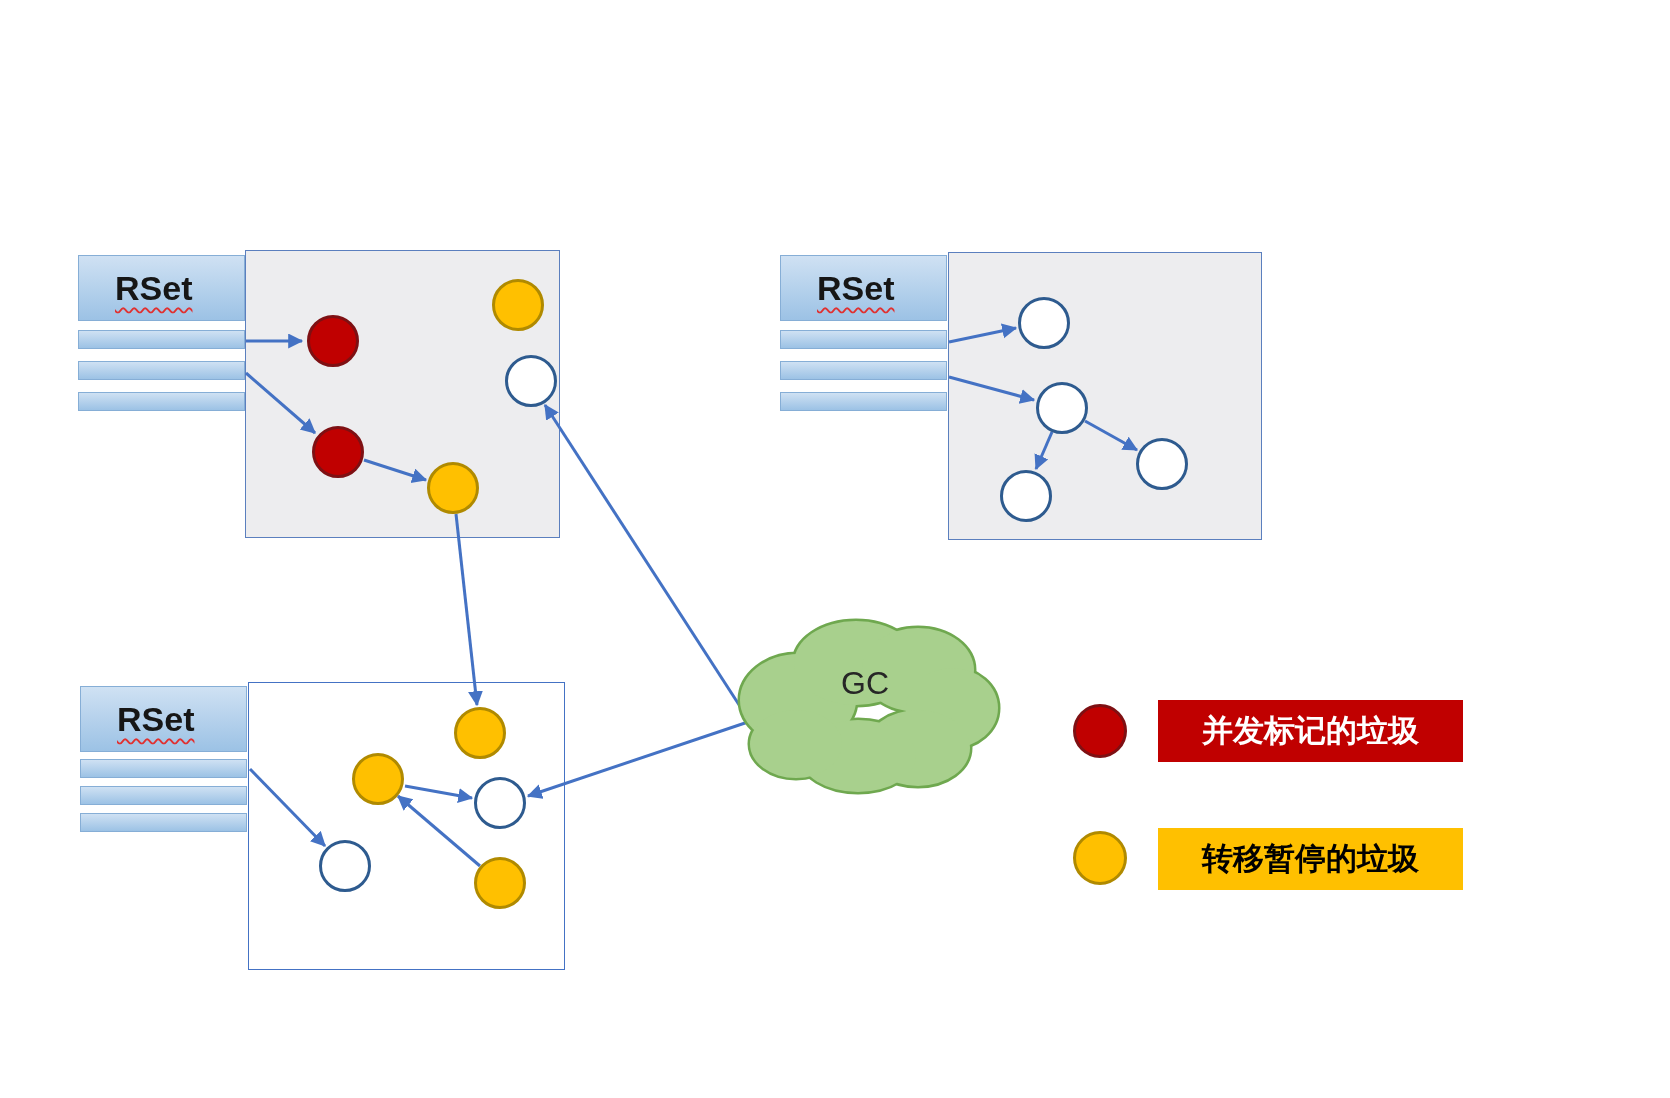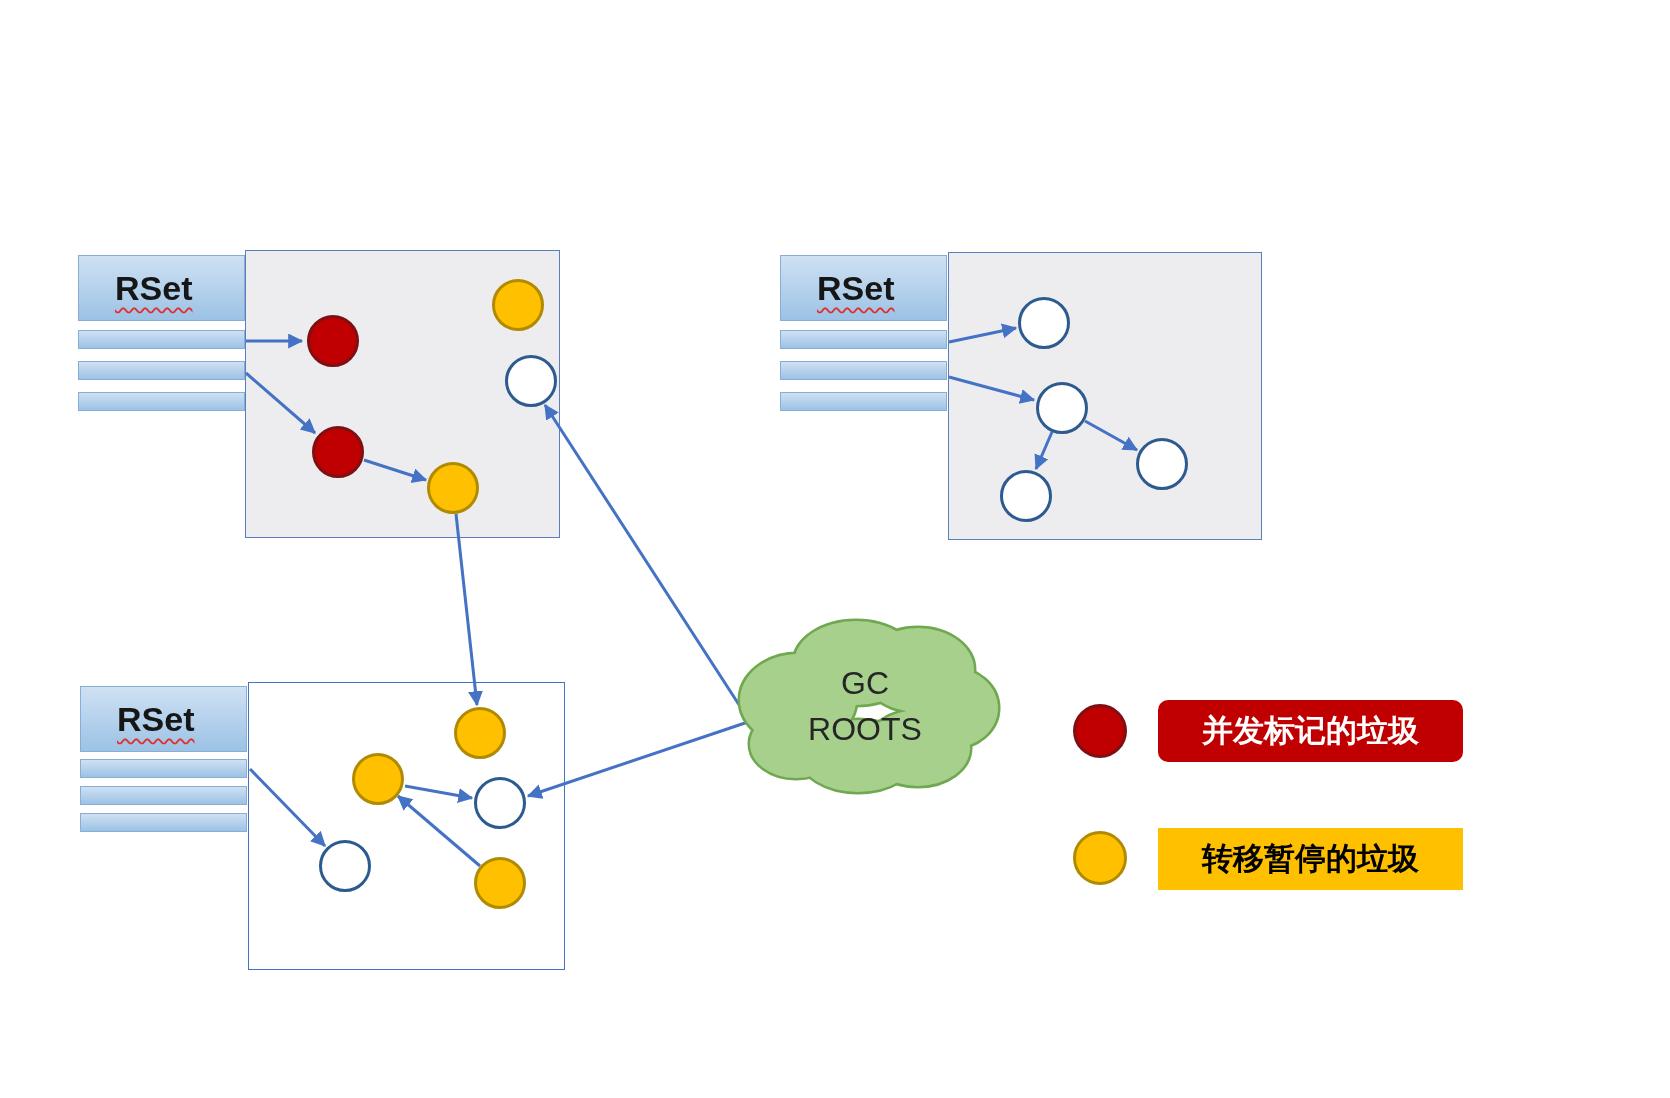--- a/index.html
+++ b/index.html
@@ -56,21 +56,21 @@
   }
   
   .legend-swatch{position:absolute;width:54px;height:54px;border-radius:50%;box-sizing:border-box;z-index:4;}
   .legend-swatch--red{background:#C00000;border:3px solid #7E1013;}
   .legend-swatch--orange{background:#FFC000;border:3px solid #B08A00;}
   .legend-box{
     position:absolute;width:305px;height:62px;box-sizing:border-box;
     display:flex;align-items:center;justify-content:center;
     font-size:31px;font-weight:700;z-index:4;
   }
-  .legend-box--red{background:#C00000;color:#FFFFFF;border-radius:10px;}
+  .legend-box--red{background:#C00000;color:#FFFFFF;}
   .legend-box--orange{background:#FFC000;color:#000000;}
 </style>
 </head>
 <body>
 
 <div id="canvas">
 
 
   <div class="region region--gray" style="left:245px;top:250px;width:315px;height:288px;"></div>
   <div class="rset-block" style="left:78px;top:255px;">
@@ -137,21 +137,20 @@
         <ellipse cx="952" cy="708" rx="46" ry="40"></ellipse>
         <ellipse cx="918" cy="748" rx="52" ry="38"></ellipse>
         <ellipse cx="858" cy="756" rx="58" ry="36"></ellipse>
         <ellipse cx="796" cy="744" rx="46" ry="34"></ellipse>
       </g>
     </g>
   </svg>
 
   <div class="cloud-text">
     <div>GC</div>
-    <div>ROOTS</div>
   </div>
 
   <div class="node node--red" style="left:307px;top:315px;"></div>
   <div class="node node--red" style="left:312px;top:426px;"></div>
   <div class="node node--orange" style="left:492px;top:279px;"></div>
   <div class="node node--white" style="left:505px;top:355px;"></div>
   <div class="node node--orange" style="left:427px;top:462px;"></div>
 
   <div class="node node--white" style="left:1018px;top:297px;"></div>
   <div class="node node--white" style="left:1036px;top:382px;"></div>

